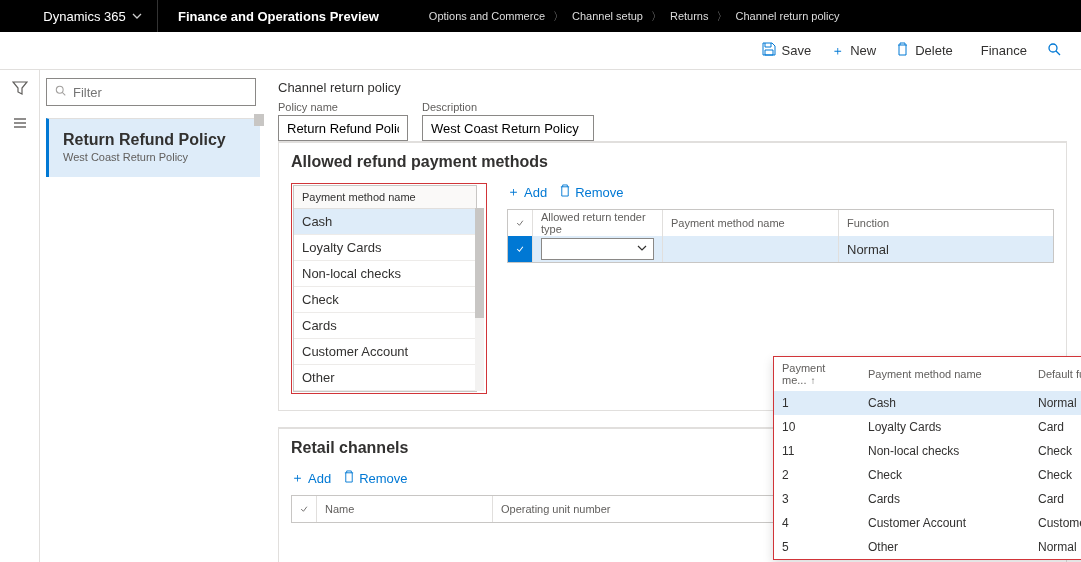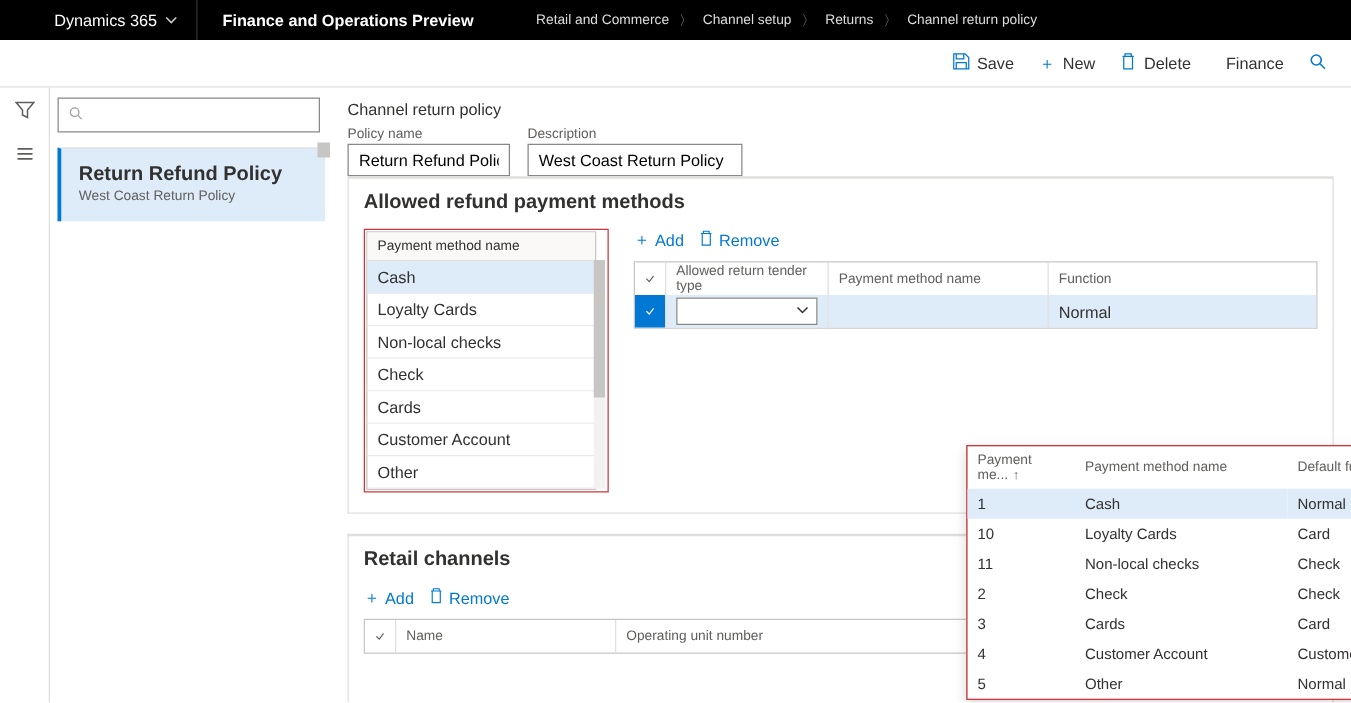--- a/index.html
+++ b/index.html
@@ -292,21 +292,21 @@
   <div class="brand-cell">
     <span>Dynamics 365</span>
     <span class="chev">
       <svg width="10" height="10" viewBox="0 0 10 10">
           <path d="M1 3 L5 7 L9 3" stroke="#fff" stroke-width="1.3" fill="none"></path>
         </svg>
     </span>
   </div>
   <div class="module-cell">Finance and Operations Preview</div>
   <div class="crumbs">
-    <span>Retail and Commerce</span>
+    <span>Options and Commerce</span>
     <span class="sep">〉</span>
     <span>Channel setup</span>
     <span class="sep">〉</span>
     <span>Returns</span>
     <span class="sep">〉</span>
     <span>Channel return policy</span>
   </div>
 </div>
 
 <div class="action-bar">
@@ -361,20 +361,21 @@
   </div>
 
   <div class="list-pane">
     <div class="filter-box">
       <span>
         <svg width="12" height="12" viewBox="0 0 14 14">
             <circle cx="5.5" cy="5.5" r="4" fill="none" stroke="#a19f9d" stroke-width="1.2"></circle>
             <line x1="8.5" y1="8.5" x2="12" y2="12" stroke="#a19f9d" stroke-width="1.2"></line>
           </svg>
       </span>
+      <input placeholder="Filter" style="">
     </div>
     <div class="list-card">
       <div class="t1">Return Refund Policy</div>
       <div class="t2">West Coast Return Policy</div>
     </div>
     <div class="list-scroll-track"></div>
   </div>
 
   <div class="content">
     <div class="page-title">Channel return policy</div>

